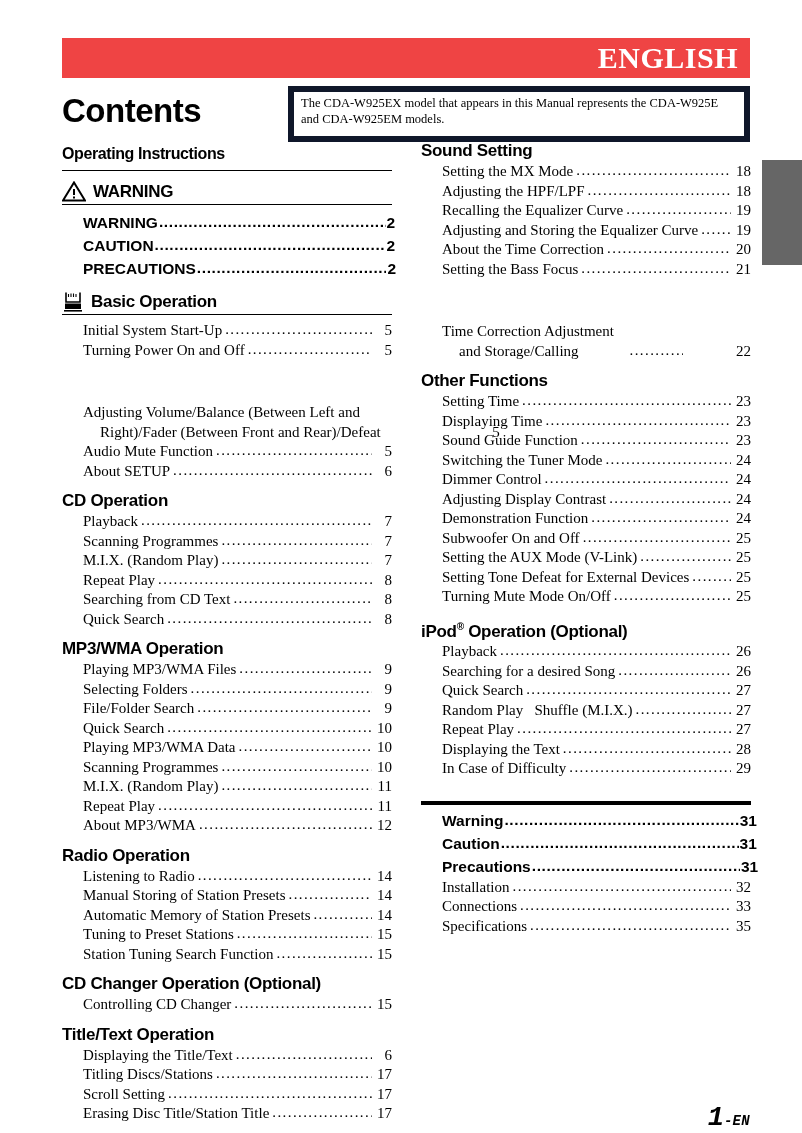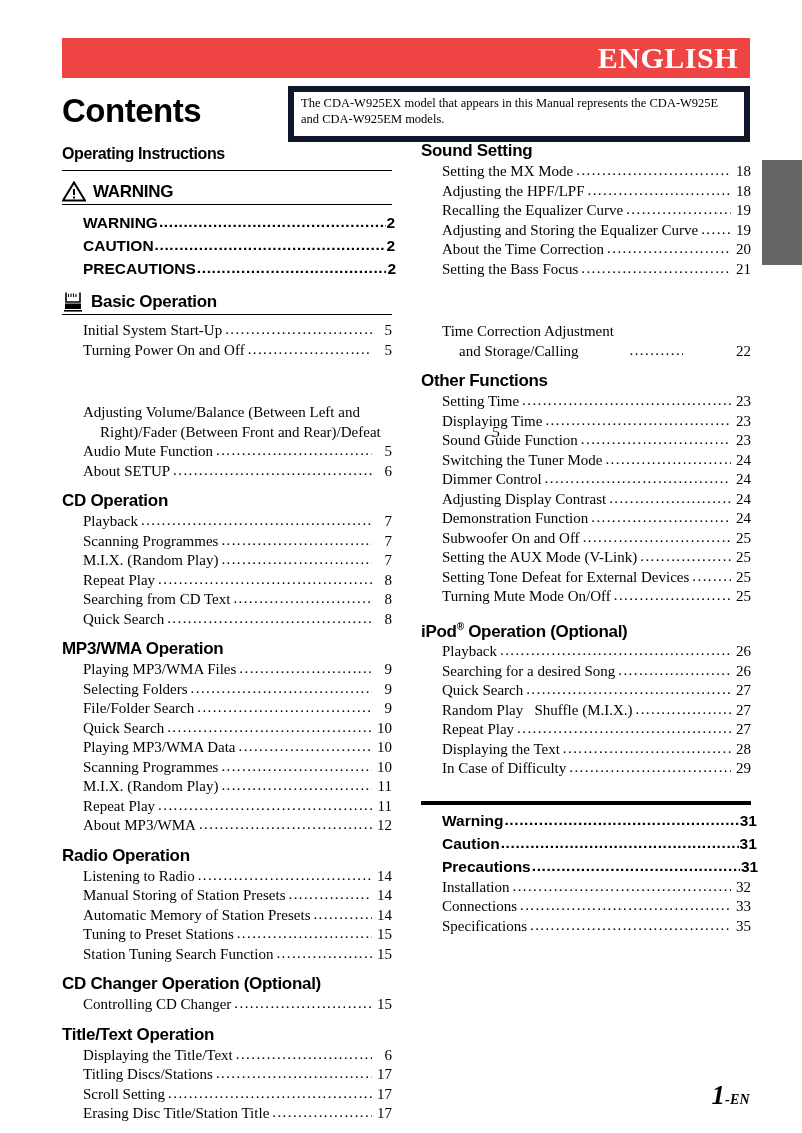--- a/index.html
+++ b/index.html
@@ -147,22 +147,22 @@
     font-weight: bold;
     font-size: 15.5px;
     line-height: 23px;
   }
   .toc.bold li .dots { letter-spacing: 0.6px; margin: 0 1px; }
   .toc.bold li .pg { min-width: 0; }
 
   
   .footer {
     position: absolute;
-    right: 52px; bottom: 24px;
-    font-family: Liberation Serif, serif;
+    right: 52px; bottom: 1px;
+    font-family: Liberation Mono, monospace;
     font-style: italic;
     font-weight: bold;
     line-height: 1;
   }
   .footer .num { font-size: 27px; }
   .footer .suffix { font-size: 14px; letter-spacing: 0.3px; }
 </style>
 </head>
 <body>
 

